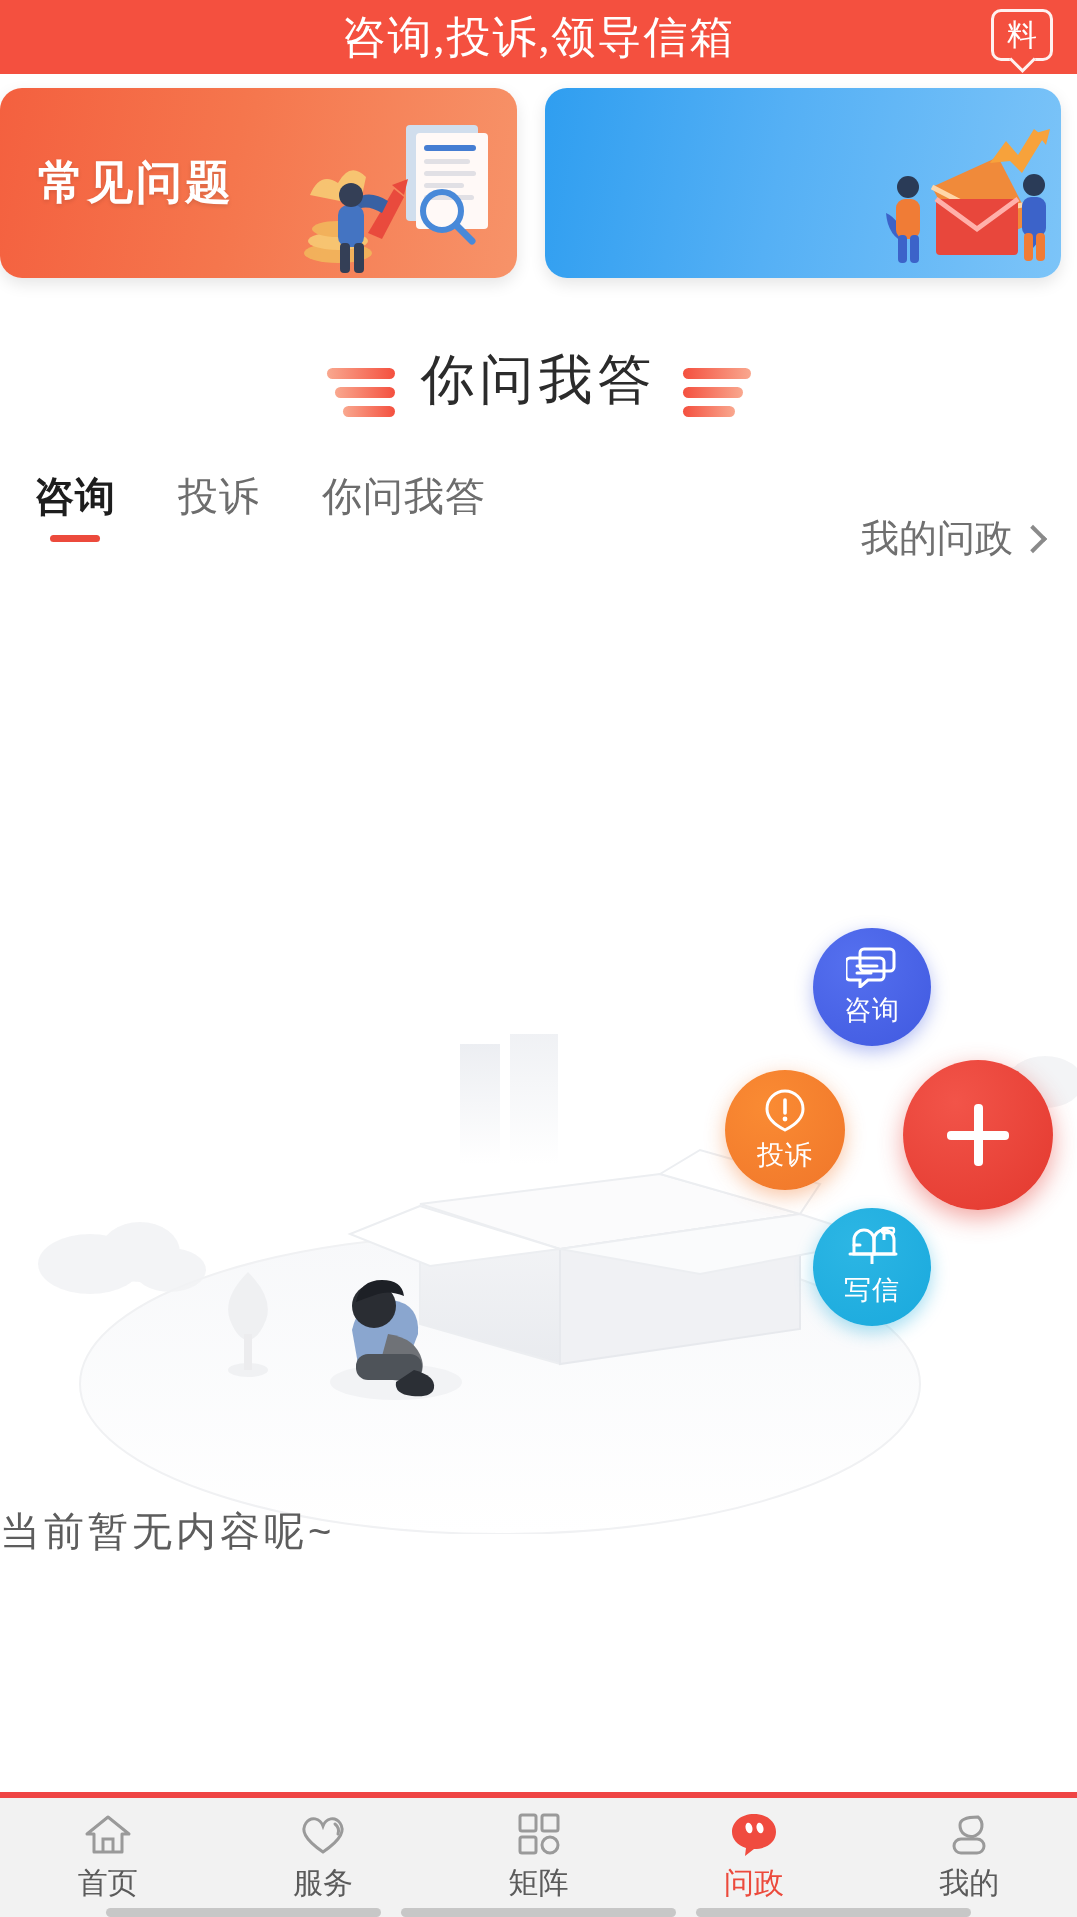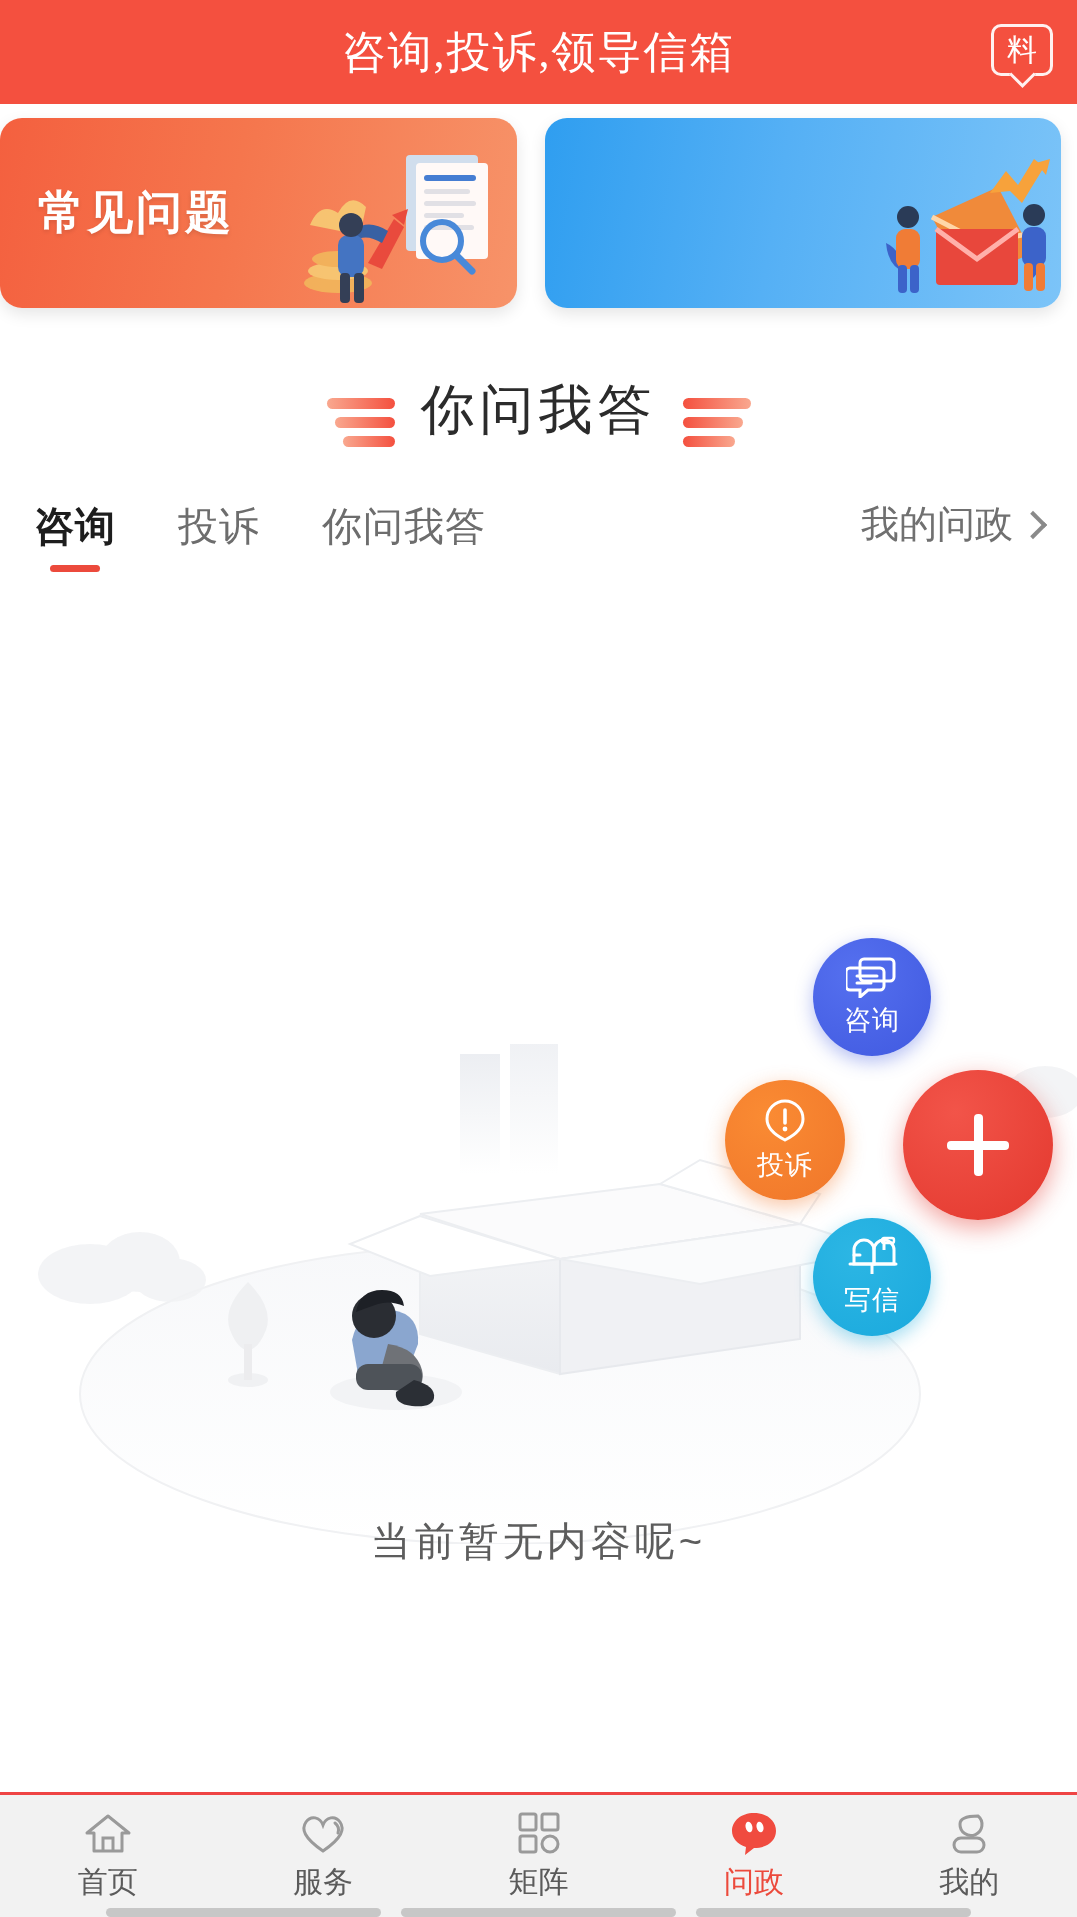--- a/index.html
+++ b/index.html
@@ -6,21 +6,21 @@
   html,body { width:1077px; height:1917px; }
   body {
     font-family:"Liberation Serif","DejaVu Serif",serif;
     background:#ffffff;
     overflow:hidden;
     position:relative;
   }
 
   
   .header{
-    height:104px;
+    height:74px;
     background:#f4503f;
     display:flex;
     align-items:center;
     justify-content:center;
     position:relative;
   }
   .header-title{
     color:#ffffff;
     font-size:44px;
     letter-spacing:2px;
@@ -142,39 +142,39 @@
     background:#ec4a3c;
   }
   .my-link{
     margin-left:auto;
     display:flex;
     align-items:center;
     gap:10px;
     font-size:38px;
     color:#707070;
     font-family:"Liberation Serif","DejaVu Serif",serif;
+    margin-top:44px;
   }
   .chev{ width:20px;height:20px;border-right:4px solid #8a8a8a;border-top:4px solid #8a8a8a;transform:rotate(45deg); }
 
   
   .content-area{
     position:relative;
     height:1040px;
   }
   .empty-illustration{
     position:absolute;
     left:0; right:0;
     top:470px;
     height:500px;
   }
   .empty-text{
     position:absolute;
     left:0;right:0;
     top:940px;
-    text-align:center;
     font-size:40px;
     color:#5d5d5d;
     letter-spacing:4px;
     font-family:Liberation Sans, sans-serif;
   }
 
   
   .fab-stack{ position:absolute; right:0; top:0; width:360px; height:1040px; }
   .fab{
     position:absolute;
@@ -217,21 +217,21 @@
   }
   .plus::before{ left:0;top:27px;width:62px;height:9px; }
   .plus::after{ top:0;left:27px;width:9px;height:62px; }
 
   
   .bottom-nav{
     position:absolute;
     left:0;bottom:0;
     width:1077px;height:125px;
     background:#f2f2f2;
-    border-top:3px solid #ef4444;
+    border-top:6px solid #ef4444;
     display:flex;
   }
   .nav-item{
     flex:1;
     display:flex;flex-direction:column;
     align-items:center;justify-content:center;
     gap:6px;
   }
   .nav-label{
     font-size:30px;color:#5b5b5b;

